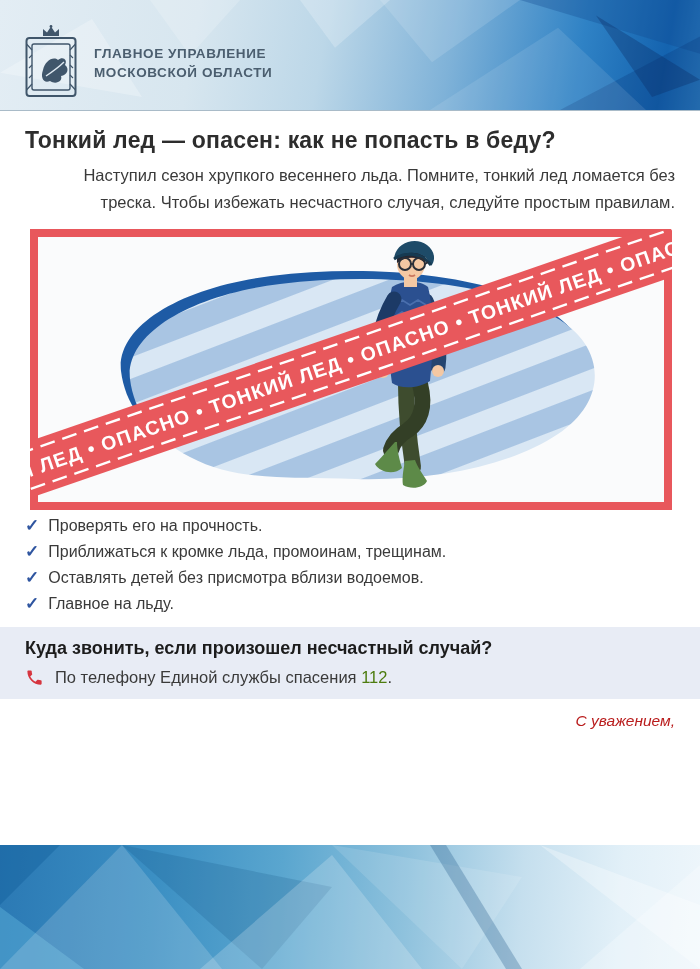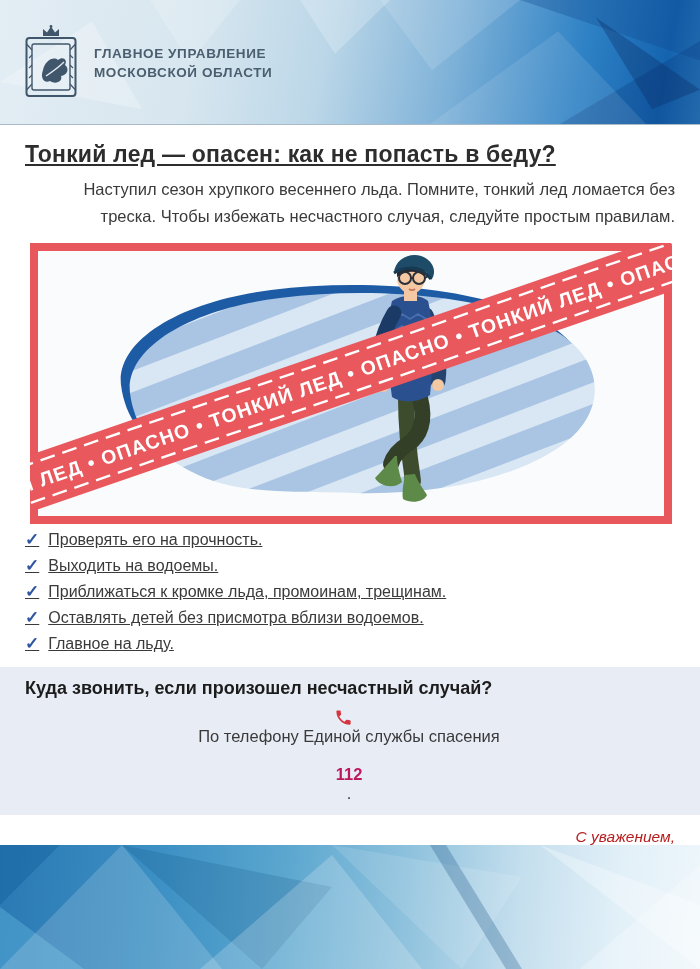--- a/index.html
+++ b/index.html
@@ -4,45 +4,45 @@
 <style>
   * { margin:0; padding:0; box-sizing:border-box; }
   html,body { background:#fff; }
   .page {
     position:relative; width:700px; height:969px; margin:0 auto;
     background:#ffffff; overflow:hidden;
     font-family:"Liberation Sans", sans-serif; color:#3a3a3a;
   }
   
   .header {
-    position:relative; height:125px; width:100%;
+    position:relative; height:111px; width:100%;
     background:linear-gradient(100deg,#e3edf4 0%, #d7e6ef 28%, #bcd7e8 46%, #7fb2d8 64%, #2f82c5 82%, #1463af 94%, #2e7fc2 100%);
     border-bottom:1px solid #a9bbc8;
   }
   .header .facets { position:absolute; inset:0; width:100%; height:100%; }
   .brand { position:absolute; top:24px; left:22px; display:flex; align-items:center; }
   .brand .emblem { width:58px; height:78px; flex:0 0 auto; }
   .brand .org { margin-left:14px; font-size:13.5px; font-weight:700;
     letter-spacing:.6px; line-height:19px; color:#4b5e6f; text-transform:uppercase; }
   
   .content { padding:0 25px; }
-  h1.title { margin-top:16px; font-size:23px; font-weight:700; color:#2d2d2d; letter-spacing:.2px;text-decoration:underline; }
+  h1.title { margin-top:16px; font-size:23px; font-weight:700; color:#2d2d2d; letter-spacing:.2px; }
   p.intro { margin-top:8px; font-size:16.5px; line-height:27px; color:#3a3a3a;text-align:right; }
   figure.ice-figure { margin:13px 5px 0 5px; width:642px; height:281px; }
   figure.ice-figure svg { display:block; }
   h2.rules-heading { margin-top:12px; font-size:18px; font-weight:700; color:#1f1f1f; }
-  ul.rules { margin-top:3px; list-style:none;text-decoration:underline; }
+  ul.rules { margin-top:3px; list-style:none; }
   ul.rules li { line-height:26px; font-size:16px; color:#3a3a3a; }
   ul.rules .check { color:#2f55a0; font-weight:700; font-size:17px; margin-right:9px; }
   
   .call-band { margin:10px -25px 0 -25px; padding:11px 27px 12px 25px; background:#e8ecf5; }
   .call-band h2 { font-size:18px; font-weight:700; color:#1c1c1c; }
-  .phone-line { margin-top:9px; font-size:16.5px; color:#3a3a3a; display:flex; align-items:center;flex-direction:column; }
+  .phone-line { margin-top:9px; font-size:16.5px; color:#3a3a3a; display:flex; align-items:center; }
   .phone-line svg { width:19px; height:19px; margin-right:11px; flex:0 0 auto; }
-  .phone-line strong { font-weight:700; color:#be185d; }
+  .phone-line strong { font-weight:400; color:#4d7c0f; }
   
   .signature { margin-top:9px; text-align:right; font-style:italic; font-size:15.5px; line-height:25px; color:#b91c1c; }
   
   .footer {
     position:absolute; left:0; bottom:0; width:100%; height:124px;
     background:linear-gradient(95deg,#2b79b4 0%, #3b8fc3 22%, #5aa6cf 40%, #8fc2dd 58%, #c5dfee 74%, #e2f0f8 88%, #eef6fb 100%);
   }
   .footer .facets { position:absolute; inset:0; width:100%; height:100%; }
 </style>
 </head>
@@ -131,21 +131,20 @@
           <rect x="-460" y="-27" width="920" height="54" fill="#e8585c"></rect>
           <line x1="-460" y1="-18.5" x2="460" y2="-18.5" stroke="#ffffff" stroke-width="2.4" stroke-dasharray="15 8"></line>
           <line x1="-460" y1="18.5" x2="460" y2="18.5" stroke="#ffffff" stroke-width="2.4" stroke-dasharray="15 8"></line>
           <text x="0" y="7" text-anchor="middle" fill="#ffffff" font-family="Liberation Sans, sans-serif" font-size="19.5" font-weight="bold" letter-spacing="1.2">ОПАСНО • ТОНКИЙ ЛЕД  •  ОПАСНО • ТОНКИЙ ЛЕД  •  ОПАСНО • ТОНКИЙ ЛЕД  •  ОПАСНО • ТОНКИЙ ЛЕД</text>
         </g>
       </svg>
     </figure>
 
     <ul class="rules">
       <li><span class="check">✓</span><span>Проверять его на прочность.</span></li>
-      <li><span class="check">✓</span><span>Выходить на водоемы.</span></li>
       <li><span class="check">✓</span><span>Приближаться к кромке льда, промоинам, трещинам.</span></li>
       <li><span class="check">✓</span><span>Оставлять детей без присмотра вблизи водоемов.</span></li>
       <li><span class="check">✓</span><span>Главное на льду.</span></li>
     </ul>
 
     <section class="call-band">
       <h2>Куда звонить, если произошел несчастный случай?</h2>
       <p class="phone-line">
         <svg viewBox="0 0 24 24">
           <path fill="#d6353f" d="M6.62 10.79c1.44 2.83 3.76 5.14 6.59 6.59l2.2-2.2c.27-.27.67-.36 1.02-.24 1.12.37 2.33.57 3.57.57.55 0 1 .45 1 1V20c0 .55-.45 1-1 1-9.39 0-17-7.61-17-17 0-.55.45-1 1-1h3.5c.55 0 1 .45 1 1 0 1.25.2 2.45.57 3.57.11.35.03.74-.24 1.02l-2.21 2.2z"></path>

